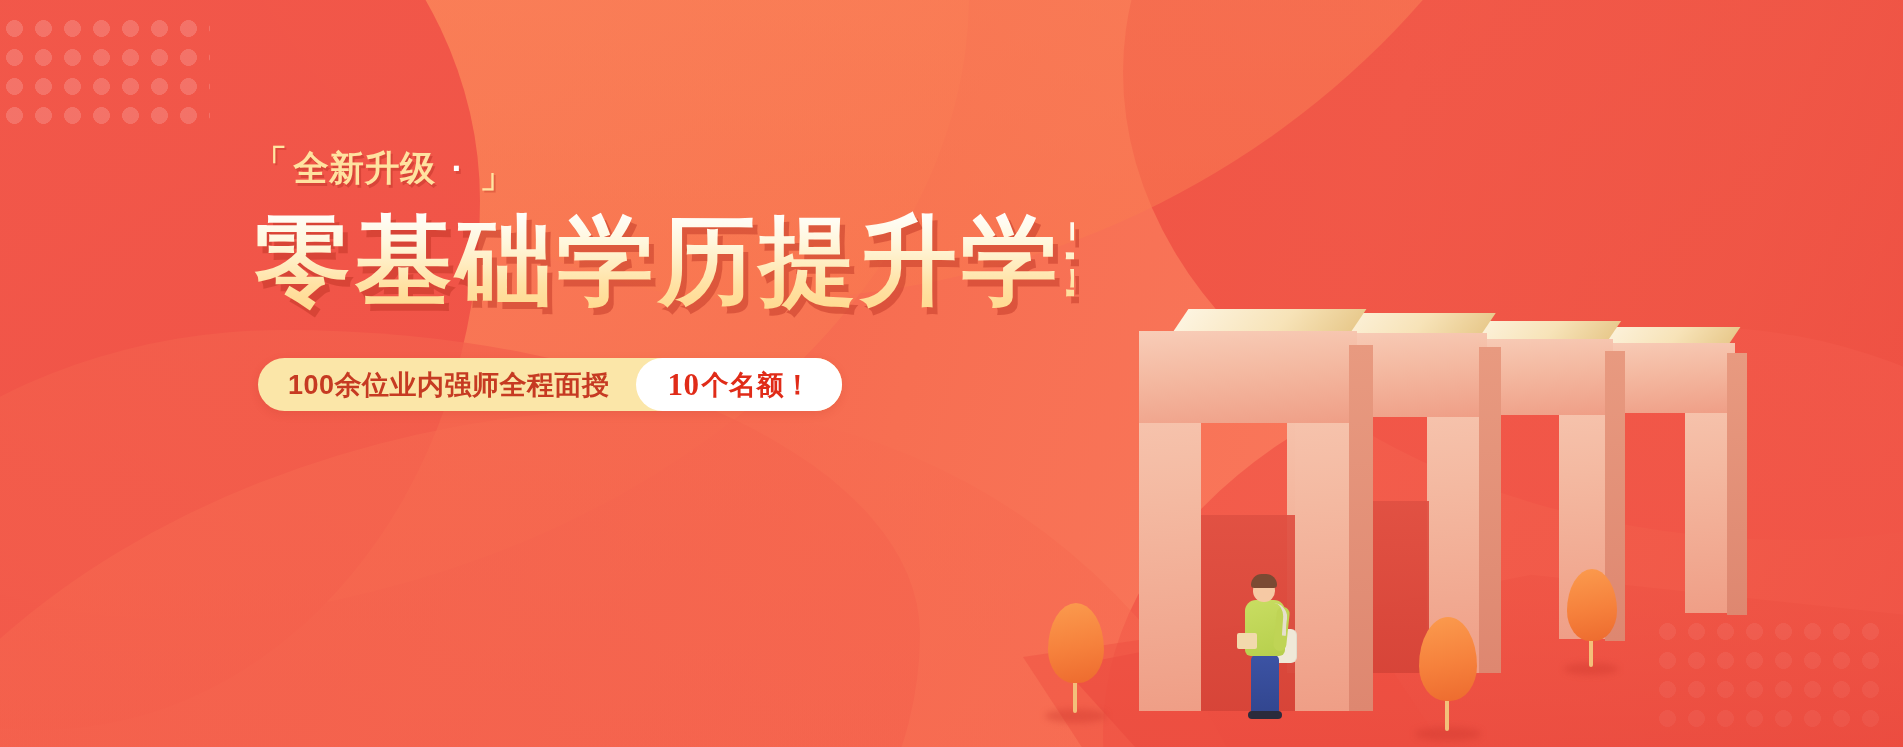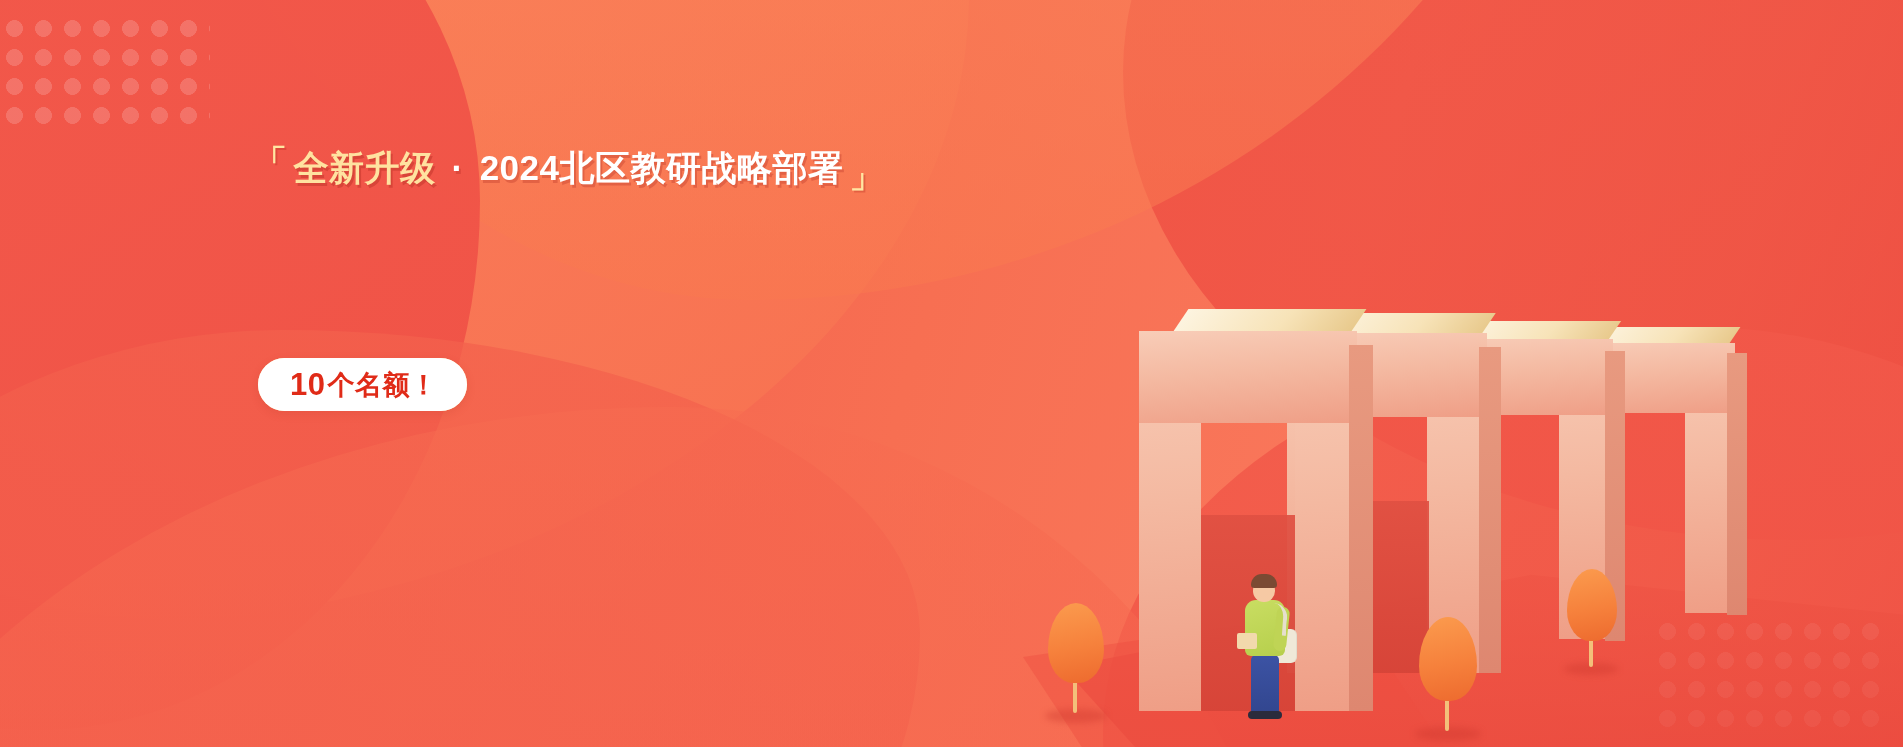--- a/index.html
+++ b/index.html
@@ -176,20 +176,21 @@
     font-size: 27px;
     font-weight: 700;
     color: #e02b18;
     letter-spacing: .5px;
     white-space: nowrap;
   }
   .pill-right .num {
     font-size: 31px;
     font-weight: 900;
     padding: 0 2px;
+    font-family: Liberation Serif, serif;
   }
 
   
   .art { position: absolute; right: 0; bottom: 0; width: 880px; height: 560px; }
 
   .ground {
     position: absolute;
     left: 40px; bottom: 0;
     width: 900px; height: 210px;
     background: linear-gradient(180deg, rgba(240,86,70,.55) 0%, rgba(234,74,62,.75) 100%);
@@ -345,26 +346,27 @@
       <div class="trunk" style="left:28px; top:60px; width:17px; height:3px; transform:rotate(-28deg);"></div>
       <div class="crown" style="left:6px; top:0; width:50px; height:72px;"></div>
     </div>
   </div>
 
   <div class="copy">
     <div class="subtitle">
       <span class="brk">「</span>
       <span class="sub-gold">全新升级</span>
       <span class="sub-dot">·</span>
-      <span class="sub-white">2024北区教研战略部署</span>
       <span class="brk close">」</span>
     </div>
 
+    <div class="title">零基础学历提升学霸班</div>
   </div>
 
   <div class="pill">
+    <div class="pill-left">100余位业内强师全程面授</div>
     <div class="pill-right">
       <span class="num">10</span>
       <span>个名额！</span>
     </div>
   </div>
 
 </div>
 
 </body></html>

